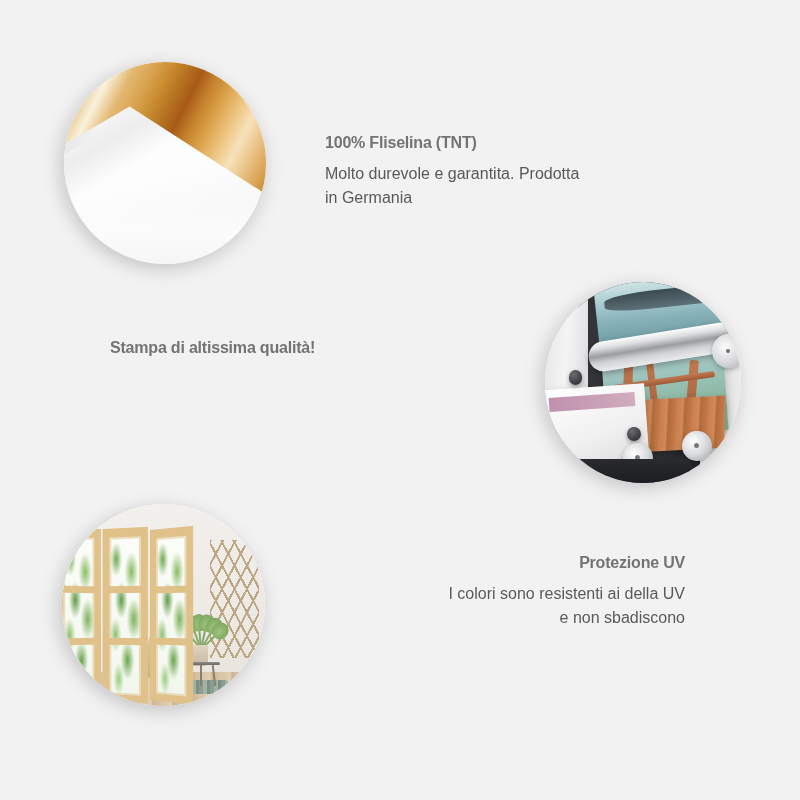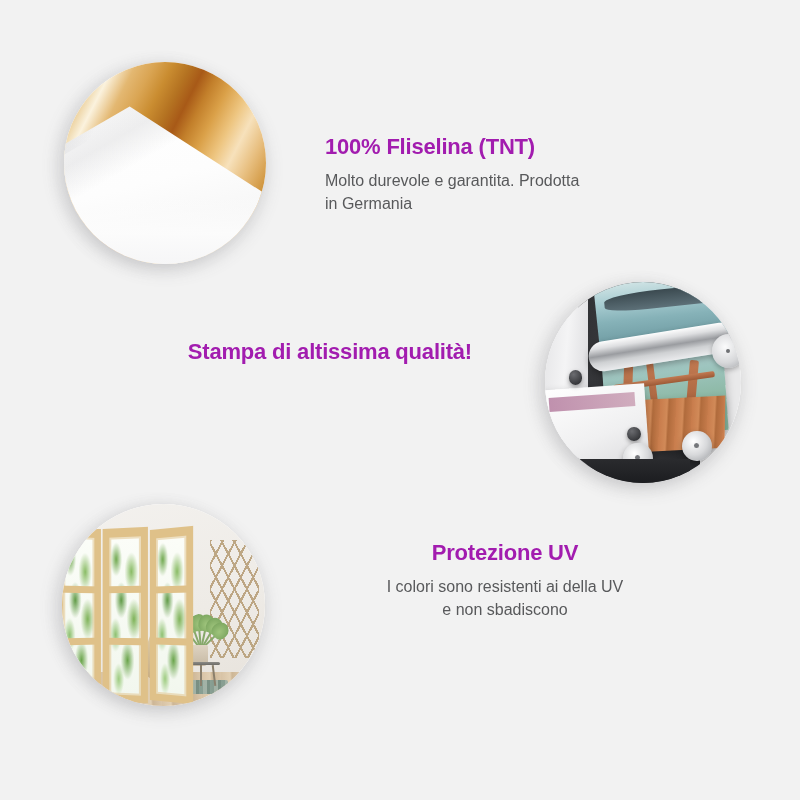--- a/index.html
+++ b/index.html
@@ -307,37 +307,37 @@
     position:absolute; left:0; right:0; height:7px;
     background:#dfc189;
   }
   .rd-p1 { transform: perspective(320px) rotateY(14deg); z-index:3; }
   .rd-p2 { transform: perspective(320px) rotateY(-10deg); z-index:2; }
   .rd-p3 { transform: perspective(320px) rotateY(-20deg); z-index:1; }
 
   
   .text-block { position: absolute; }
   .tb-title {
-    font-size: 22px;
+    font-size: 16px;
     font-weight: bold;
-    color: #a21caf;
+    color: #737373;
     letter-spacing: -0.2px;
     margin: 0 0 10px 0;
     line-height: 1.15;
   }
   .tb-body {
     font-size: 16px;
     color: #58595b;
     line-height: 1.45;
     margin: 0;
     white-space: pre-line;
   }
   #text-block-1 { left: 325px; top: 134px; width: 360px; text-align: left; }
-  #text-block-2 { left: 110px; top: 339px; width: 362px; text-align: right; }
-  #text-block-3 { left: 325px; top: 540px; width: 360px; text-align: center; }
+  #text-block-2 { left: 110px; top: 339px; width: 362px; text-align: left; }
+  #text-block-3 { left: 325px; top: 554px; width: 360px; text-align: right; }
 </style>
 </head>
 <body style="background: rgb(242, 242, 242);">
 
 <div id="stage" style="background: rgb(242, 242, 242);">
 
   <div class="circle-shadow" style="left:64px; top:62px; width:202px; height:202px;"></div>
   <div class="circle-media" style="left:64px; top:62px; width:202px; height:202px;">
     <div class="scene">
       <div class="wp-gold"></div>

